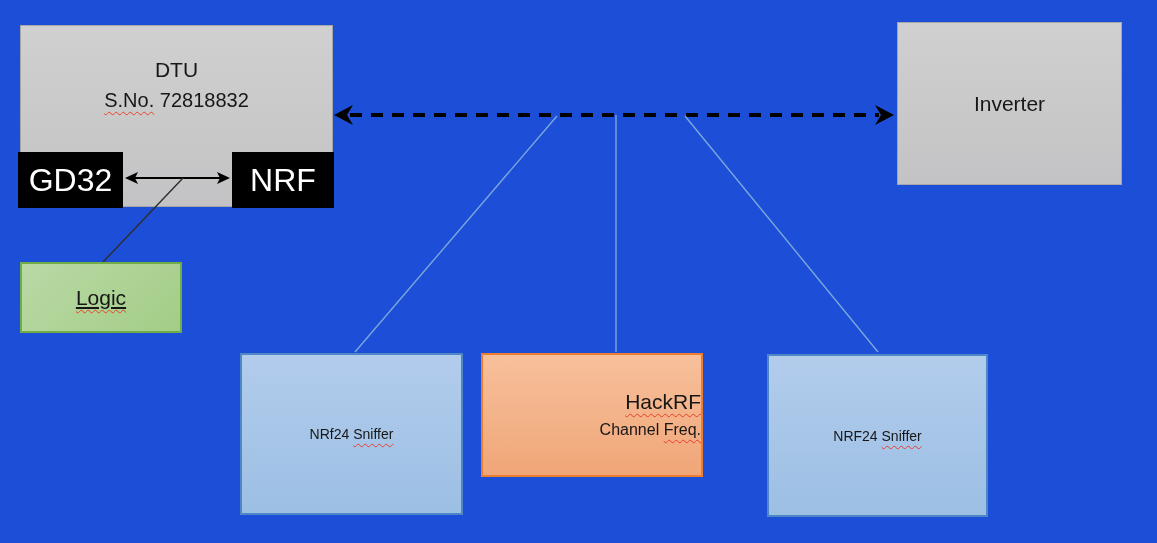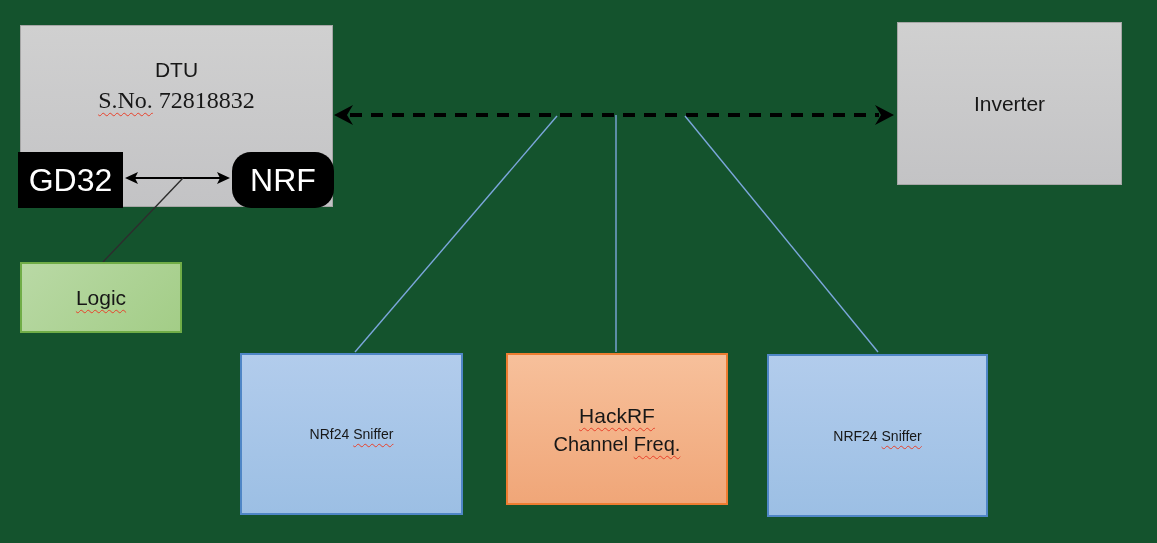--- a/index.html
+++ b/index.html
@@ -1,35 +1,35 @@
 <!DOCTYPE html>
 <html><head>
 <meta charset="utf-8">
 <style>
   html,body{margin:0;padding:0;background:#fff;}
   #canvas{
-    position:relative;width:1157px;height:543px;background:#14532d;overflow:hidden;
+    position:relative;width:1157px;height:543px;background:#1d4ed8;overflow:hidden;
     font-family:"Liberation Sans", sans-serif;color:#171717;
   }
   .node{position:absolute;display:flex;flex-direction:column;align-items:center;justify-content:center;text-align:center;box-sizing:border-box;z-index:2;}
   .gray{background:linear-gradient(180deg,#d0d0d0,#c3c3c5);border:1.5px solid #a6a6a6;}
   #dtu-box{left:20px;top:25px;width:313px;height:182px;z-index:0;}
   #inverter-box{left:897px;top:22px;width:225px;height:163px;}
   .chip{background:#000;color:#fff;font-size:32px;}
   #gd32-box{left:18px;top:152px;width:105px;height:56px;}
-  #nrf-box{left:232px;top:152px;width:102px;height:56px;border-radius:19px;}
-  #logic-box{left:20px;top:262px;width:162px;height:71px;background:linear-gradient(135deg,#b9d9a5,#a3cd87);border:2px solid #70ad47;}
+  #nrf-box{left:232px;top:152px;width:102px;height:56px;}
+  #logic-box{left:20px;top:262px;width:162px;height:71px;background:linear-gradient(135deg,#b9d9a5,#a3cd87);border:2px solid #70ad47;text-decoration:underline;}
   .blue{background:linear-gradient(180deg,#b2ccec,#9cbfe4);border:2px solid #4f86c6;}
   #sniffer-dtu-box{left:240px;top:353px;width:223px;height:162px;}
   #sniffer-inv-box{left:767px;top:354px;width:221px;height:163px;}
-  #hackrf-box{left:506px;top:353px;width:222px;height:152px;background:linear-gradient(180deg,#f7c09b,#f0a678);border:2px solid #ed7d31;}
+  #hackrf-box{left:481px;top:353px;width:222px;height:124px;background:linear-gradient(180deg,#f7c09b,#f0a678);border:2px solid #ed7d31;align-items:flex-end;}
   .l{font-size:21px;line-height:31px;white-space:nowrap;}
-  .l-big{font-size:24px;line-height:31px;white-space:nowrap;font-family:Liberation Serif, serif;}
+  .l-big{font-size:20px;line-height:31px;white-space:nowrap;}
   .bl{font-size:14px;line-height:34px;white-space:nowrap;}
-  .sm{font-size:20px;line-height:26px;white-space:nowrap;}
+  .sm{font-size:16px;line-height:26px;white-space:nowrap;}
   .hk-title{font-size:21px;line-height:30px;white-space:nowrap;}
   .sq{text-decoration-line:underline;text-decoration-style:wavy;text-decoration-color:#e8402a;text-decoration-thickness:1px;text-underline-offset:4px;}
   #wires{position:absolute;left:0;top:0;z-index:1;}
 </style>
 </head>
 <body>
 
 <div id="canvas">
 
   <svg id="wires" width="1157" height="543" viewBox="0 0 1157 543">

